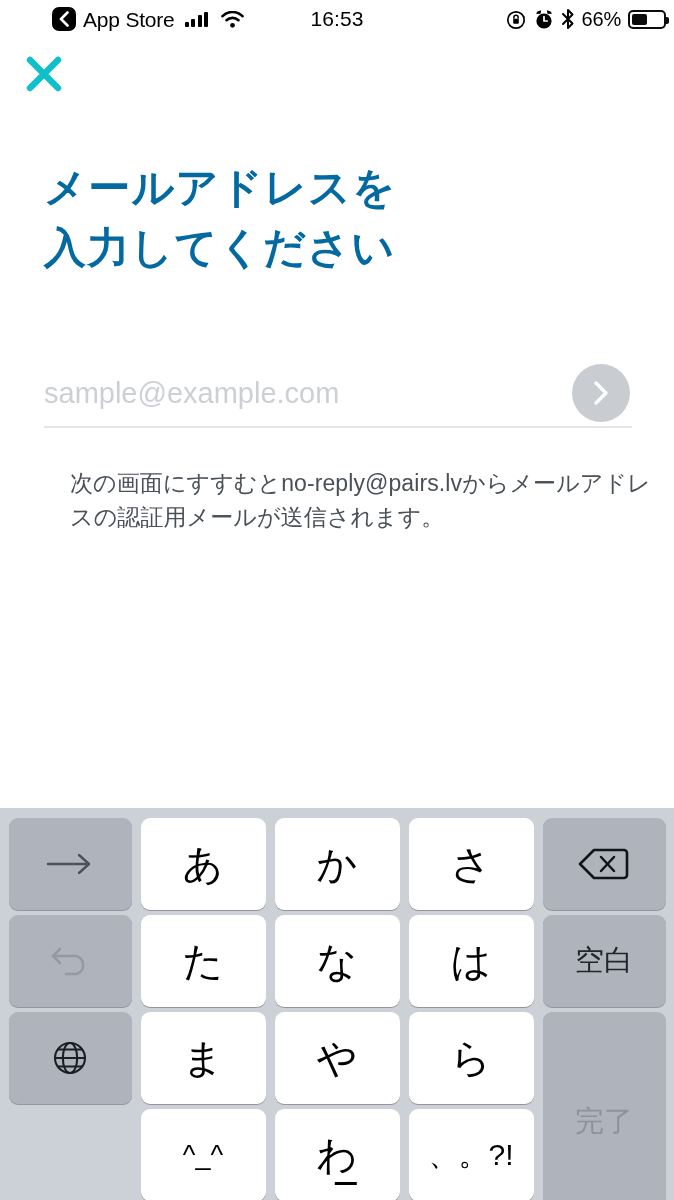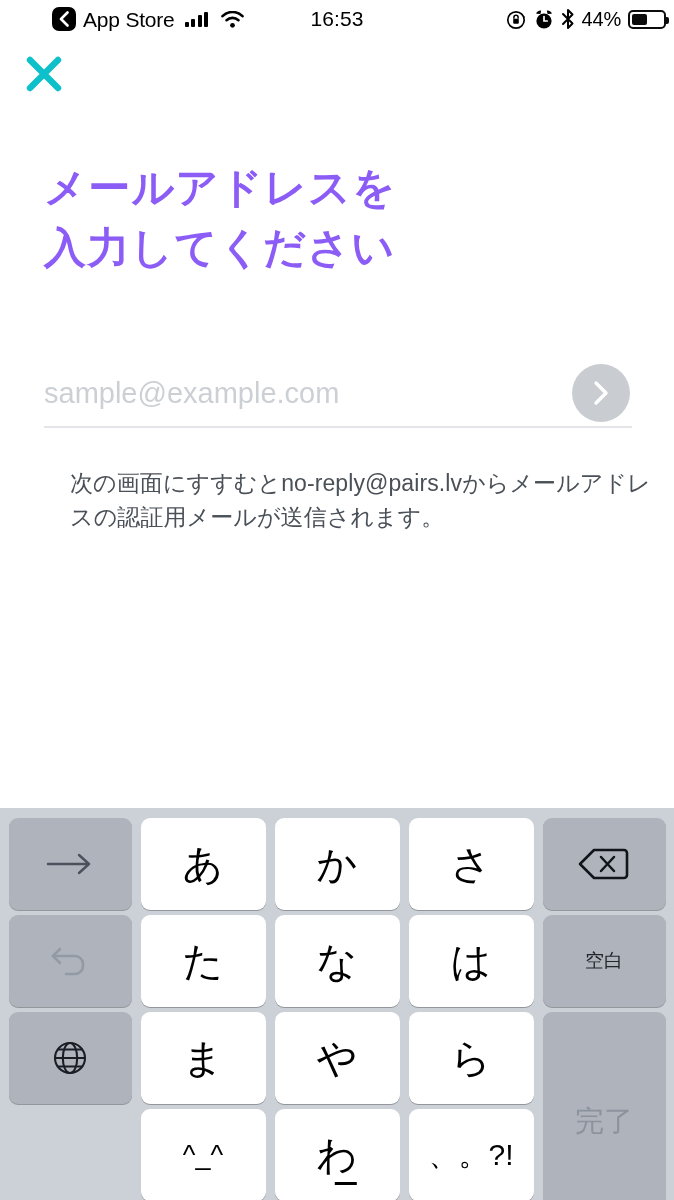--- a/index.html
+++ b/index.html
@@ -115,21 +115,21 @@
 
   
   #page-title {
     position: absolute;
     left: 44px;
     top: 158px;
     width: 560px;
     font-size: 42px;
     line-height: 60px;
     font-weight: 700;
-    color: #8b5cf6;
+    color: #0369a1;
     letter-spacing: 1.2px;
     white-space: pre-line;
   }
 
   #email-field-wrap {
     position: absolute;
     left: 44px;
     top: 360px;
     width: 588px;
     height: 70px;
@@ -301,21 +301,21 @@
       </svg>
       <svg width="20" height="21" viewBox="0 0 20 21">
         <circle cx="10" cy="12" r="7.6" fill="#000"></circle>
         <path d="M2.2 4.8 a5 5 0 0 1 5-3.2 l-0.8 3.4z" fill="#000"></path>
         <path d="M17.8 4.8 a5 5 0 0 0 -5-3.2 l0.8 3.4z" fill="#000"></path>
         <path d="M10 7.6 V12 h3.2" stroke="#fff" stroke-width="1.7" fill="none" stroke-linecap="round"></path>
       </svg>
       <svg width="14" height="22" viewBox="0 0 14 22">
         <path d="M2 6 L11.5 15.5 L7 20 V2 L11.5 6.5 L2 16" stroke="#000" stroke-width="2" fill="none" stroke-linejoin="round" stroke-linecap="round"></path>
       </svg>
-      <span class="batt-pct">44%</span>
+      <span class="batt-pct">66%</span>
       <span class="batt-shell">
         <span class="batt-fill" style="width: 44%;"></span>
         <span class="batt-nub"></span>
       </span>
     </div>
   </div>
 
   <div id="close-btn">
     <svg width="38" height="38" viewBox="0 0 38 38">
       <path d="M5 5 L33 33 M33 5 L5 33" stroke="#0ec0c9" stroke-width="6.4" stroke-linecap="round"></path>
@@ -409,21 +409,21 @@
       </div>
 
       <div id="kb-right-col">
         <div class="stack-key h1">
           <svg width="56" height="40" viewBox="0 0 56 40">
             <path d="M18 6 H48 a3 3 0 0 1 3 3 v22 a3 3 0 0 1 -3 3 H18 L4 20 Z" stroke="#111418" stroke-width="2.6" fill="none" stroke-linejoin="round"></path>
             <path d="M25 13 L38 27 M38 13 L25 27" stroke="#111418" stroke-width="2.5" stroke-linecap="round"></path>
           </svg>
         </div>
         <div class="stack-key h1">
-          <span style="font-size:19px;font-family:Liberation Mono, monospace;">空白</span>
+          <span style="font-size:29px;font-family:Liberation Mono, monospace;">空白</span>
         </div>
         <div class="stack-key h2 dim">
           <span style="font-size:29px;">完了</span>
         </div>
       </div>
 
     </div>
   </div>
 
 </div>

